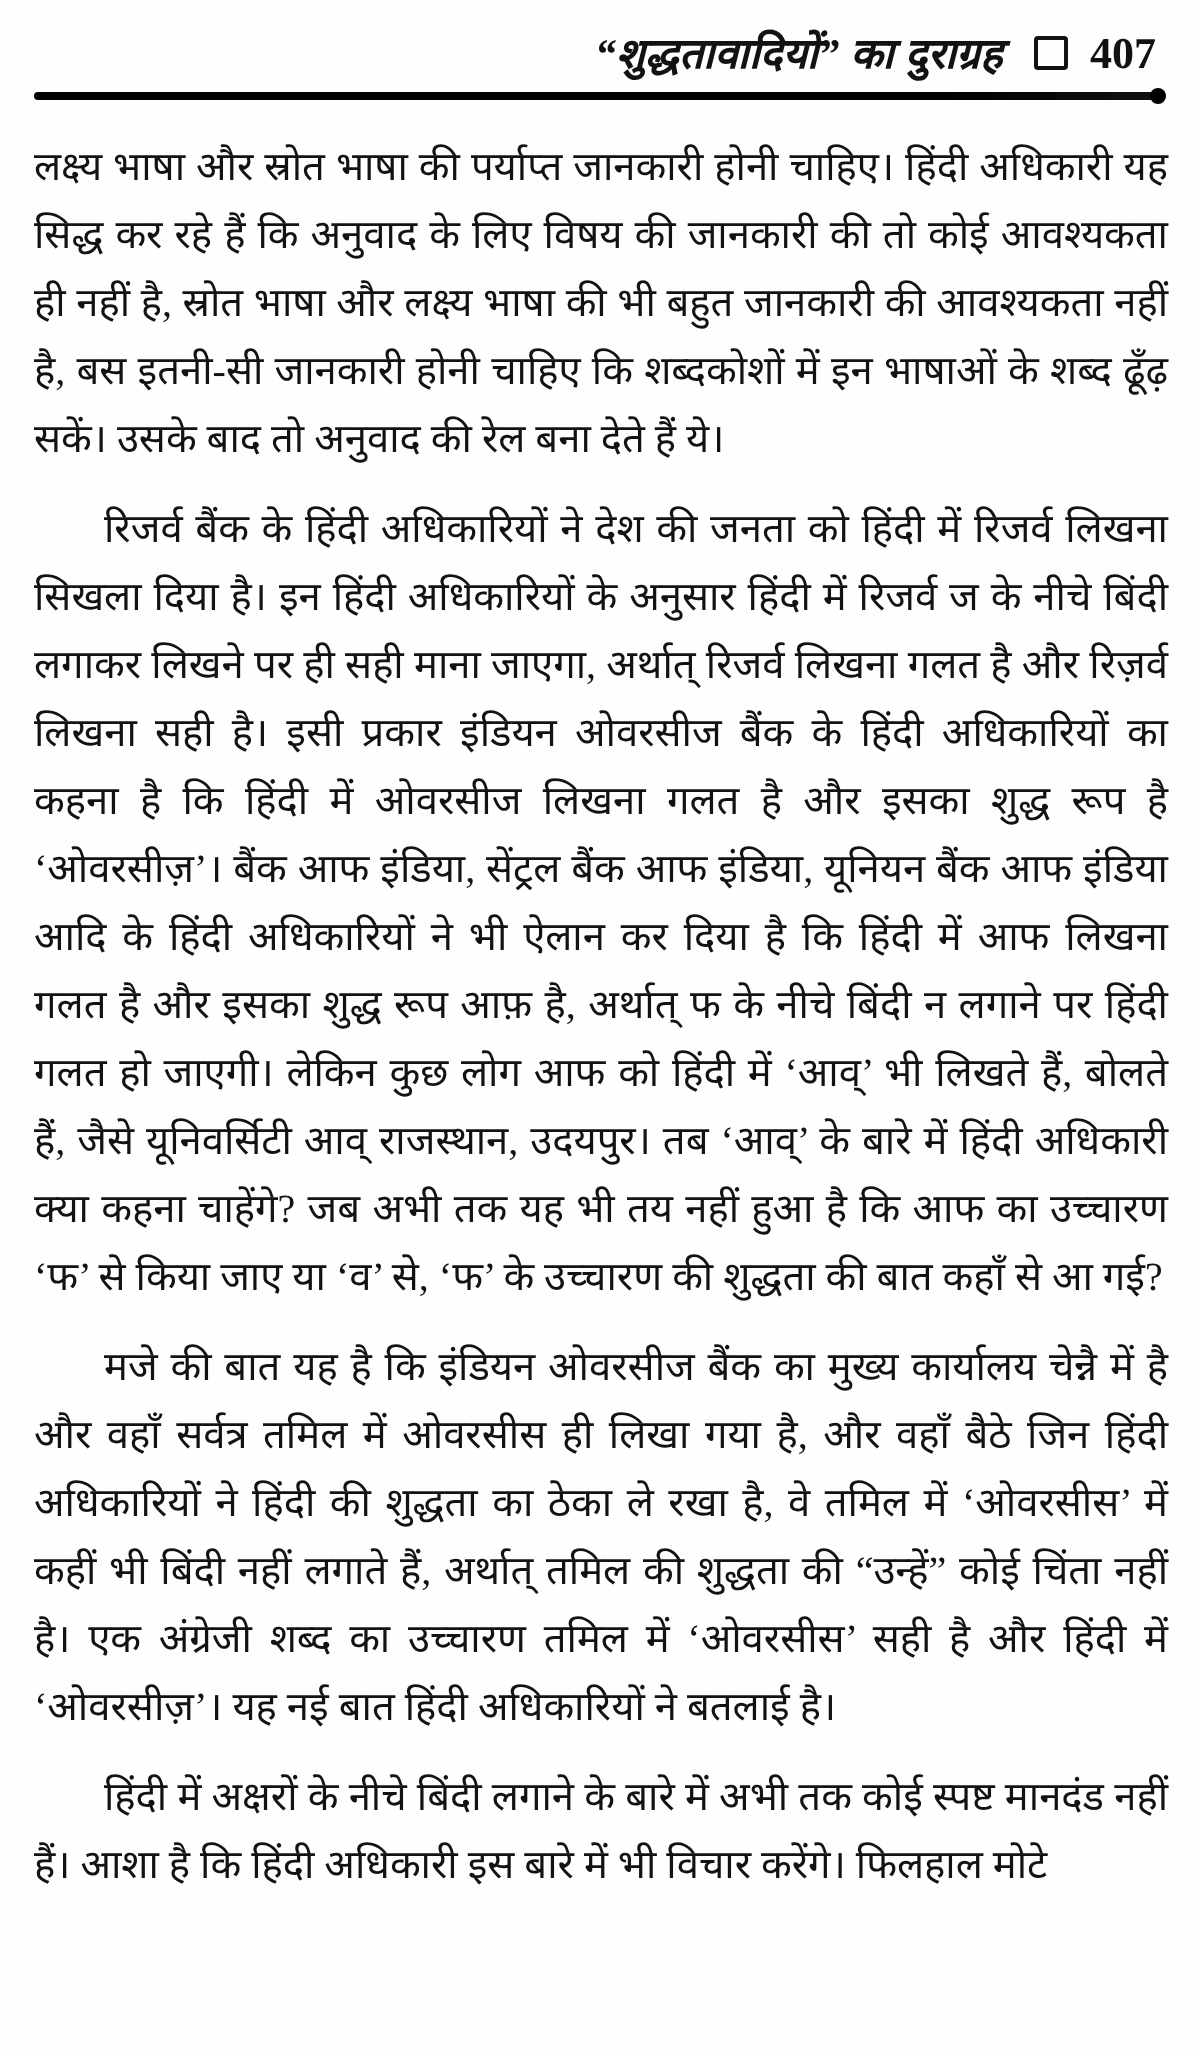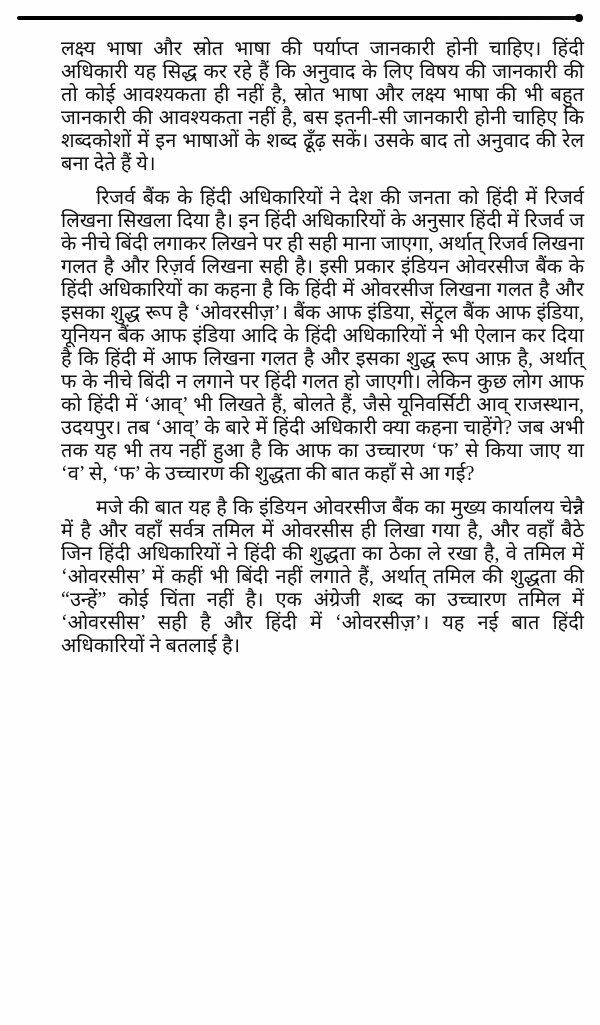--- a/index.html
+++ b/index.html
@@ -61,41 +61,46 @@
     top: -2.5px;
     width: 8px;
     height: 8px;
     background: #000;
     border-radius: 50%;
   }
   
   .body-text {
     margin-top: 17px;
     font-size: 20px;
-    line-height: 23px;
+    line-height: 34px;
     text-align: justify;
     text-justify: inter-word;
-    margin-left: 44px;
   }
   .body-text p {
     margin: 0 0 11px 0;
   }
   .body-text p.indent {
     text-indent: 35px;
   }
 </style>
 </head>
 <body>
 
 <div class="page">
 
+  <div class="running-header">
+    <span class="title">“शुद्धतावादियों” का दुराग्रह</span>
+    <span class="square"></span>
+    <span class="pageno">407</span>
+  </div>
 
   <div class="header-rule">
     <span class="end-dot"></span>
   </div>
 
   <div class="body-text">
     <p>लक्ष्य भाषा और स्रोत भाषा की पर्याप्त जानकारी होनी चाहिए। हिंदी अधिकारी यह सिद्ध कर रहे हैं कि अनुवाद के लिए विषय की जानकारी की तो कोई आवश्यकता ही नहीं है, स्रोत भाषा और लक्ष्य भाषा की भी बहुत जानकारी की आवश्यकता नहीं है, बस इतनी-सी जानकारी होनी चाहिए कि शब्दकोशों में इन भाषाओं के शब्द ढूँढ़ सकें। उसके बाद तो अनुवाद की रेल बना देते हैं ये।</p>
     <p class="indent">रिजर्व बैंक के हिंदी अधिकारियों ने देश की जनता को हिंदी में रिजर्व लिखना सिखला दिया है। इन हिंदी अधिकारियों के अनुसार हिंदी में रिजर्व ज के नीचे बिंदी लगाकर लिखने पर ही सही माना जाएगा, अर्थात् रिजर्व लिखना गलत है और रिज़र्व लिखना सही है। इसी प्रकार इंडियन ओवरसीज बैंक के हिंदी अधिकारियों का कहना है कि हिंदी में ओवरसीज लिखना गलत है और इसका शुद्ध रूप है ‘ओवरसीज़’। बैंक आफ इंडिया, सेंट्रल बैंक आफ इंडिया, यूनियन बैंक आफ इंडिया आदि के हिंदी अधिकारियों ने भी ऐलान कर दिया है कि हिंदी में आफ लिखना गलत है और इसका शुद्ध रूप आफ़ है, अर्थात् फ के नीचे बिंदी न लगाने पर हिंदी गलत हो जाएगी। लेकिन कुछ लोग आफ को हिंदी में ‘आव्’ भी लिखते हैं, बोलते हैं, जैसे यूनिवर्सिटी आव् राजस्थान, उदयपुर। तब ‘आव्’ के बारे में हिंदी अधिकारी क्या कहना चाहेंगे? जब अभी तक यह भी तय नहीं हुआ है कि आफ का उच्चारण ‘फ’ से किया जाए या ‘व’ से, ‘फ’ के उच्चारण की शुद्धता की बात कहाँ से आ गई?</p>
     <p class="indent">मजे की बात यह है कि इंडियन ओवरसीज बैंक का मुख्य कार्यालय चेन्नै में है और वहाँ सर्वत्र तमिल में ओवरसीस ही लिखा गया है, और वहाँ बैठे जिन हिंदी अधिकारियों ने हिंदी की शुद्धता का ठेका ले रखा है, वे तमिल में ‘ओवरसीस’ में कहीं भी बिंदी नहीं लगाते हैं, अर्थात् तमिल की शुद्धता की “उन्हें” कोई चिंता नहीं है। एक अंग्रेजी शब्द का उच्चारण तमिल में ‘ओवरसीस’ सही है और हिंदी में ‘ओवरसीज़’। यह नई बात हिंदी अधिकारियों ने बतलाई है।</p>
+    <p class="indent">हिंदी में अक्षरों के नीचे बिंदी लगाने के बारे में अभी तक कोई स्पष्ट मानदंड नहीं हैं। आशा है कि हिंदी अधिकारी इस बारे में भी विचार करेंगे। फिलहाल मोटे</p>
   </div>
 
 </div>
 
 </body></html>

